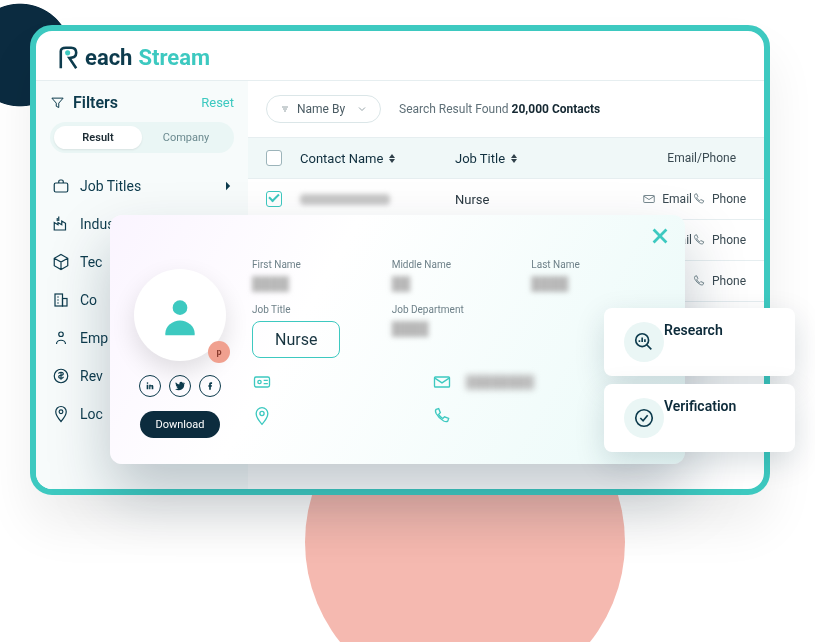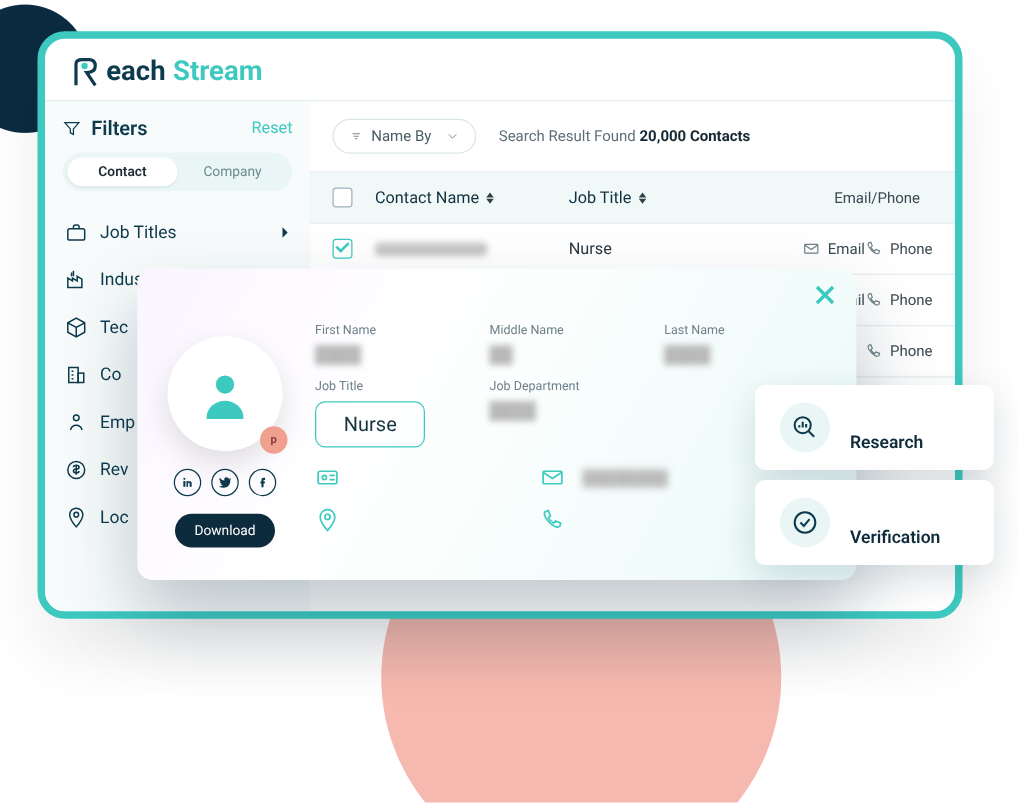--- a/index.html
+++ b/index.html
@@ -91,21 +91,21 @@
   .field .lbl{font-size:10px;color:#6e8189;margin-bottom:6px}
   .field .val{filter:blur(2.5px);color:#b8b8b8;font-size:13px;height:14px}
   .job-pill{display:inline-block;border:1.5px solid var(--teal);border-radius:8px;padding:8px 22px;
     color:#183540;font-size:16px}
   .c-row{display:flex;gap:160px}
   .c-ic{width:20px;height:20px;stroke:var(--teal);fill:none;stroke-width:1.6}
 
   
   .stack{position:absolute;right:20px;top:308px;z-index:8;display:flex;flex-direction:column;gap:8px}
   .card{background:#fff;border-radius:8px;box-shadow:0 10px 30px rgba(10,40,60,.15);
-    padding:14px 20px;display:flex;align-items:flex-end;gap:16px;width:191px}
+    padding:14px 20px;display:flex;align-items:flex-start;width:191px}
   .card .ic{width:40px;height:40px;border-radius:50%;background:#eaf6f5;display:flex;align-items:center;
     justify-content:center}
   .card .ic svg{width:22px;height:22px;stroke:var(--navy);fill:none;stroke-width:1.8}
   .card .txt{color:#0d2b3a;font-weight:600;font-size:14px}
 </style>
 </head>
 <body>
 
 <div class="bg-blob1"></div>
 <div class="bg-blob2"></div>
@@ -127,21 +127,21 @@
       <div class="filters-head">
         <div class="lbl">
           <svg viewBox="0 0 24 24">
               <path d="M3 5h18L14 13v7l-4-2v-5L3 5z" fill="none" stroke="#0d3b4d" stroke-width="1.6"></path>
             </svg>
           <span>Filters</span>
         </div>
         <span class="reset">Reset</span>
       </div>
       <div class="seg">
-        <div class="chip active">Contact</div>
+        <div class="chip active">Result</div>
         <div class="chip">Company</div>
       </div>
 
       <div class="filter-item">
         <div class="l">
             <svg viewBox="0 0 24 24">
               <rect x="3" y="8" width="18" height="12" rx="2"></rect>
               <path d="M9 8V6a2 2 0 0 1 2-2h2a2 2 0 0 1 2 2v2"></path>
             </svg>
             <span>Job Titles</span>

